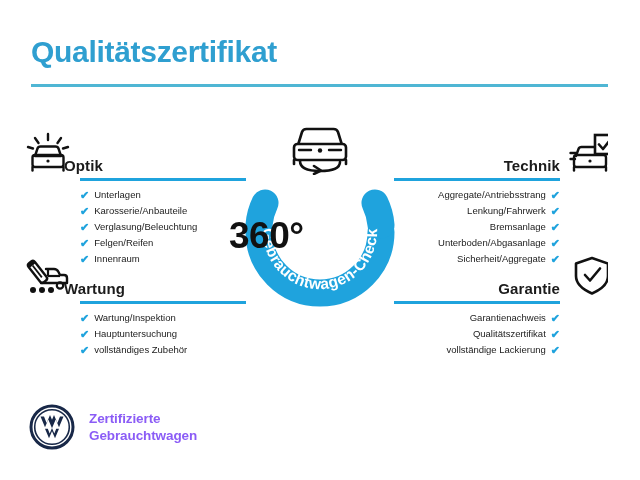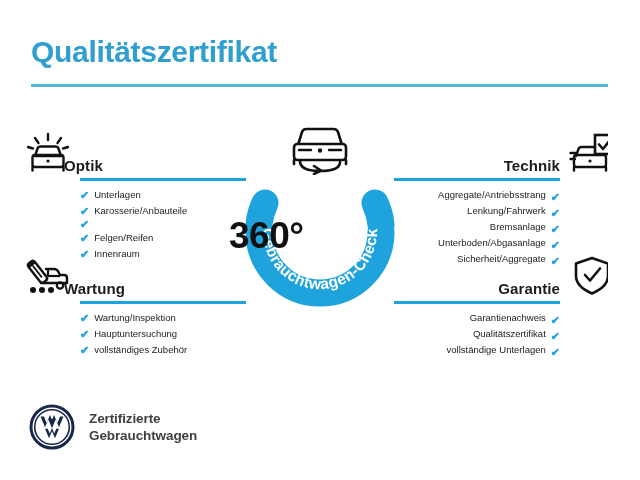--- a/index.html
+++ b/index.html
@@ -88,21 +88,21 @@
   }
   .sec-list li {
     font-size: 9.5px;
     color: #1b1b1b;
     line-height: 16px;
     white-space: nowrap;
     display: flex;
     align-items: center;
   }
   .left .sec-list li  { justify-content: flex-start; padding-left: 58px; }
-  .right .sec-list li { justify-content: flex-end;   padding-right: 58px; align-items: flex-end; }
+  .right .sec-list li { justify-content: flex-end;   padding-right: 58px; }
 
   .check {
     color: #1fa3dd;
     font-size: 11px;
     font-weight: bold;
     line-height: 1;
     display: inline-block;
   }
   .left  .check { margin-right: 5px; }
   .right .check { margin-left: 5px; }
@@ -148,21 +148,21 @@
     left: 29px;
     top: 404px;
     display: flex;
     align-items: center;
   }
   #vw-mark { width: 46px; height: 46px; }
   #footer-text {
     margin-left: 14px;
     font-size: 13.5px;
     font-weight: bold;
-    color: #404040;
+    color: #8b5cf6;
     line-height: 17px;
     letter-spacing: -0.1px;
   }
   #footer-text div { white-space: nowrap; }
 </style>
 </head>
 <body>
 
 <div id="page">
 
@@ -194,20 +194,21 @@
       <li>
           <span class="check">✔</span>
           <span>Unterlagen</span>
         </li>
       <li>
           <span class="check">✔</span>
           <span>Karosserie/Anbauteile</span>
         </li>
       <li>
           <span class="check">✔</span>
+          <span>Verglasung/Beleuchtung</span>
         </li>
       <li>
           <span class="check">✔</span>
           <span>Felgen/Reifen</span>
         </li>
       <li>
           <span class="check">✔</span>
           <span>Innenraum</span>
         </li>
     </ul>
@@ -306,21 +307,21 @@
     <ul class="sec-list">
       <li>
           <span>Garantienachweis</span>
           <span class="check">✔</span>
         </li>
       <li>
           <span>Qualitätszertifikat</span>
           <span class="check">✔</span>
         </li>
       <li>
-          <span>vollständige Unterlagen</span>
+          <span>vollständige Lackierung</span>
           <span class="check">✔</span>
         </li>
     </ul>
   </div>
 
   <div id="badge">
 
     <span id="badge-car">
       <svg viewBox="0 0 84 56" width="84" height="56">
         <path d="M20 26 L24 13 Q25 10 28.5 10 L55.5 10 Q59 10 60 13 L64 26 Z" fill="#fff" stroke="#111" stroke-width="2.6" stroke-linejoin="round"></path>

